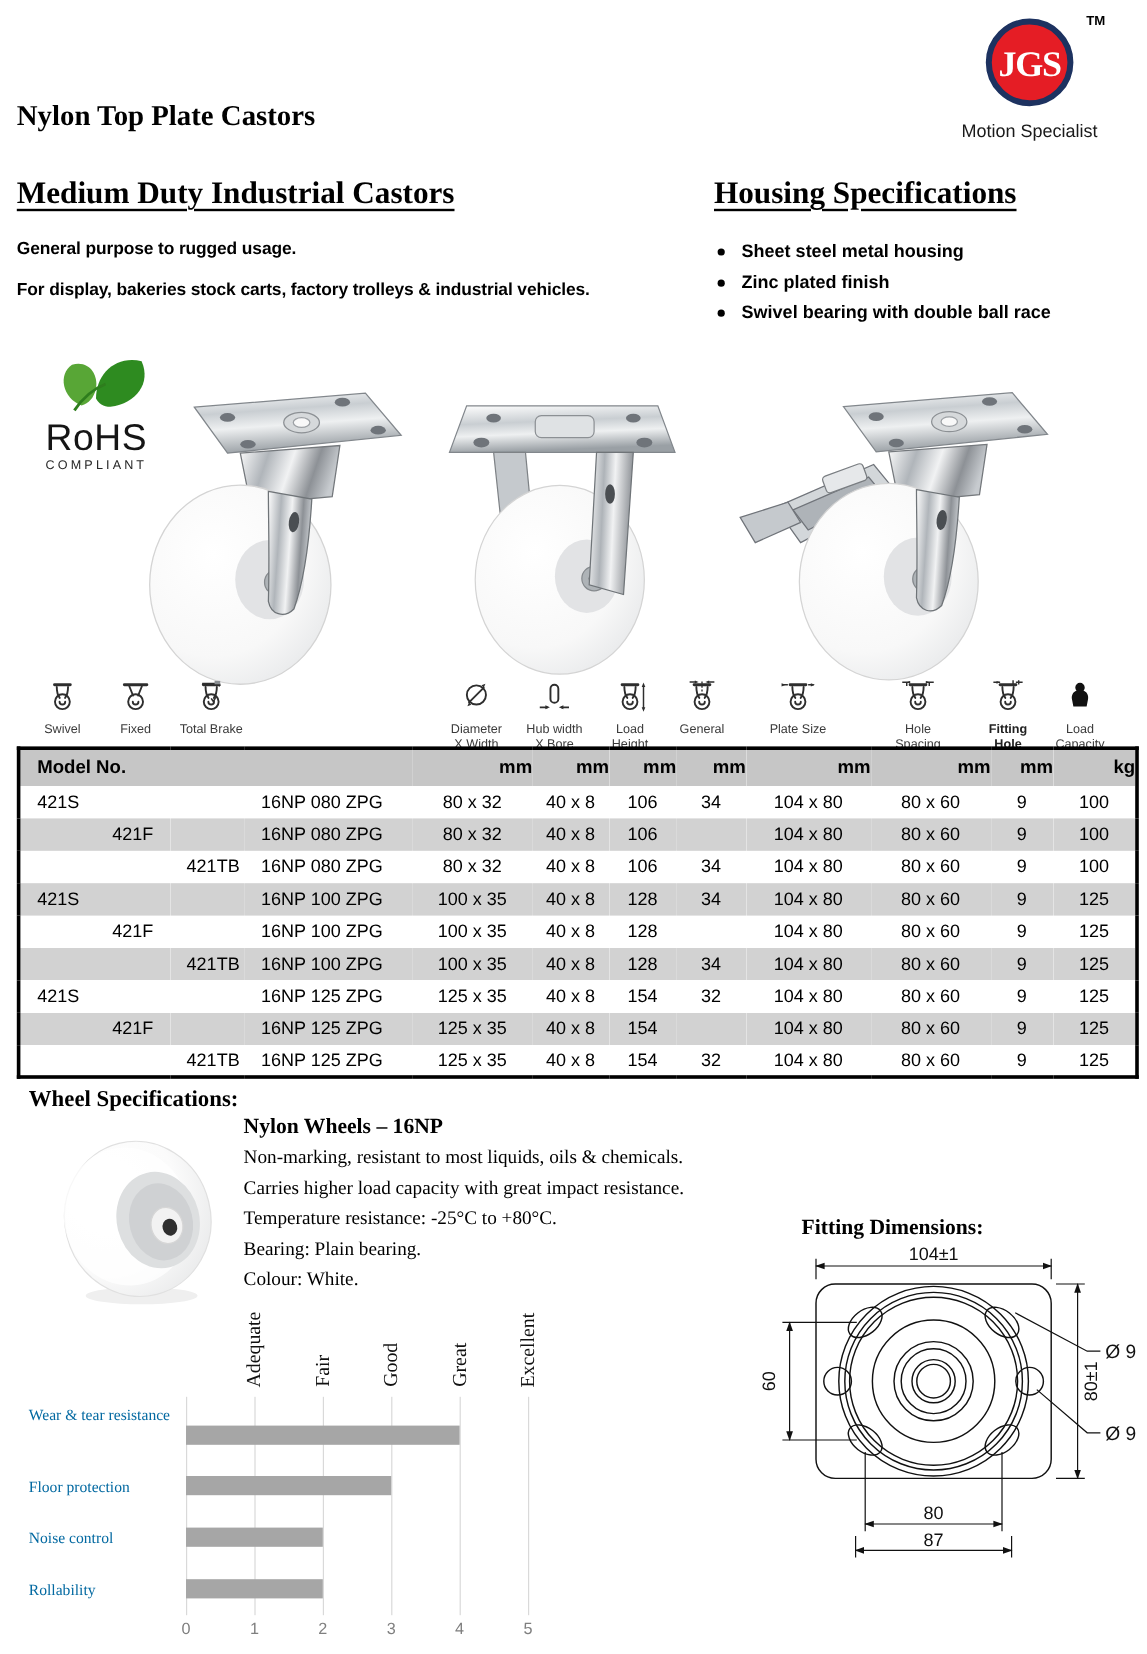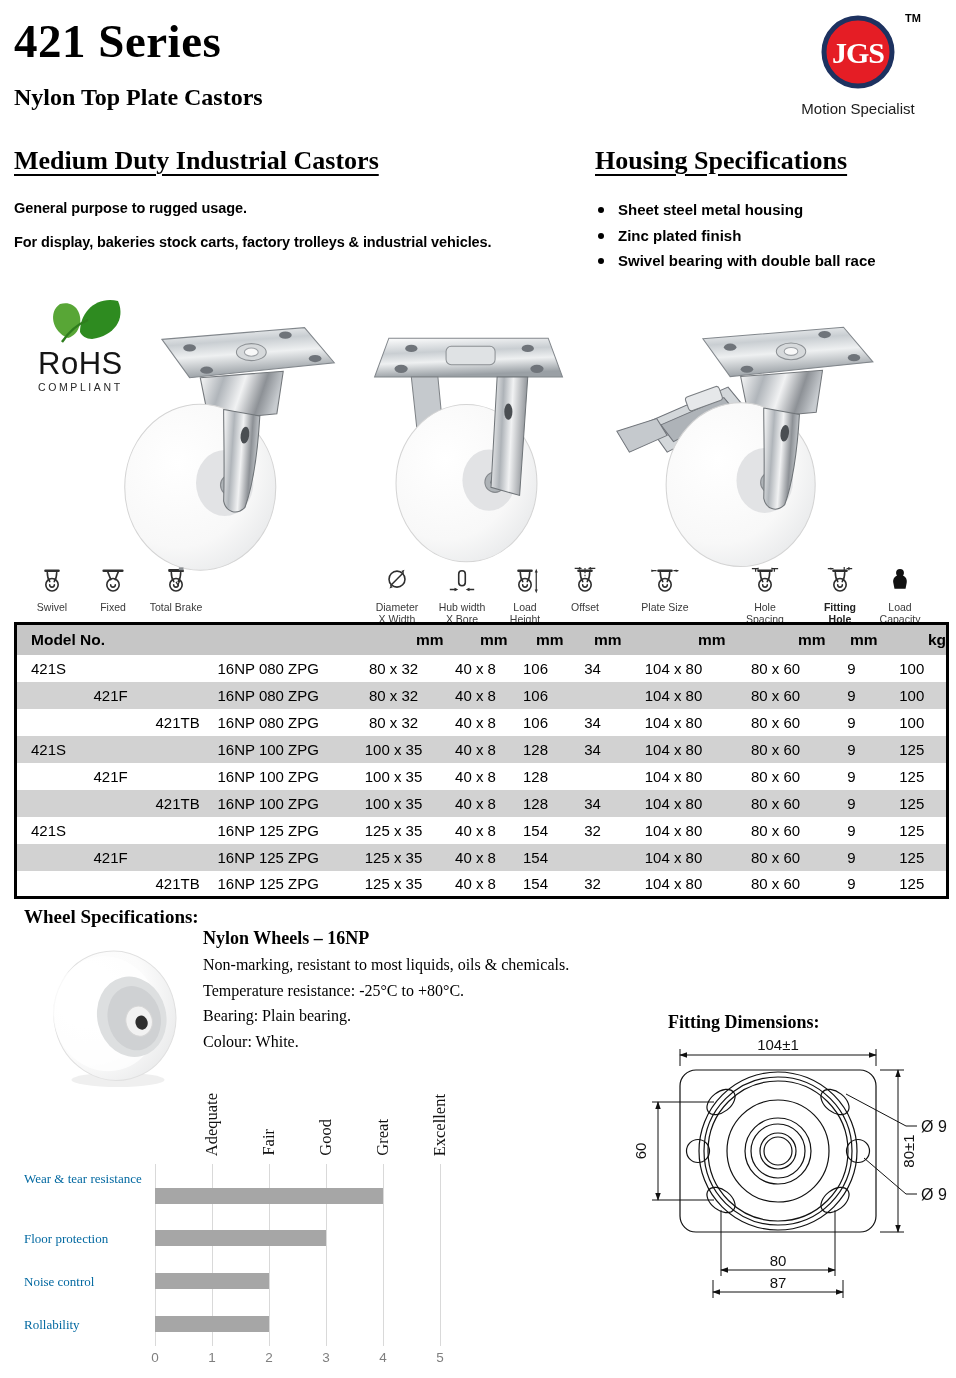--- a/index.html
+++ b/index.html
@@ -99,21 +99,20 @@
       </g>
       <g id="ic-arrL">
           <path d="M0 3 L5 0.6 L5 5.4 Z" fill="#2e2e2e"></path>
         </g>
       <g id="ic-arrR">
           <path d="M5 3 L0 0.6 L0 5.4 Z" fill="#2e2e2e"></path>
         </g>
     </defs>
   </svg>
 
-  <div class="series-title">421 Series</div>
   <div class="subtitle">Nylon Top Plate Castors</div>
 
   <div class="brand">
     <svg width="80" height="80" viewBox="0 0 80 80">
       <circle cx="40" cy="40" r="34" fill="#e51d25" stroke="#1d3260" stroke-width="5"></circle>
       <text x="40" y="51" text-anchor="middle" font-family="Liberation Serif, serif" font-size="30" font-weight="bold" fill="#ffffff" letter-spacing="-1">JGS</text>
     </svg>
     <span class="tm">TM</span>
     <div class="brand-caption">Motion Specialist</div>
   </div>
@@ -313,21 +312,21 @@
 Height</div>
   </div>
   <div class="spec-item" style="left:541px">
     <svg viewBox="0 0 32 32">
       <use href="#ic-castor"></use>
       <path d="M16 2 v9" stroke="#2e2e2e" stroke-width="1.2" stroke-dasharray="2 1.6"></path>
       <path d="M5 2.5 h6 M27 2.5 h-6" stroke="#2e2e2e" stroke-width="1.4"></path>
       <path d="M13 2.5 L9.6 1.1 L9.6 3.9 Z" fill="#2e2e2e"></path>
       <path d="M19 2.5 L22.4 1.1 L22.4 3.9 Z" fill="#2e2e2e"></path>
     </svg>
-    <div class="lbl">Offset</div>
+    <div class="lbl">General</div>
   </div>
   <div class="spec-item" style="left:621px">
     <svg viewBox="0 0 32 32">
       <use href="#ic-castor"></use>
       <path d="M2 5 h5 M30 5 h-5" stroke="#2e2e2e" stroke-width="1.4"></path>
       <path d="M1 5 L4.6 3.6 L4.6 6.4 Z" fill="#2e2e2e" transform="rotate(180 3 5)"></path>
       <path d="M31 5 L27.4 3.6 L27.4 6.4 Z" fill="#2e2e2e"></path>
     </svg>
     <div class="lbl">Plate Size</div>
   </div>
@@ -533,20 +532,21 @@
       <ellipse cx="88" cy="79" rx="34" ry="40" fill="#dddfe0"></ellipse>
       <ellipse cx="90" cy="81" rx="26" ry="32" fill="#cfd1d3"></ellipse>
       <ellipse cx="94" cy="85" rx="13" ry="15" fill="#f2f2f2" stroke="#d6d6d6"></ellipse>
       <ellipse cx="96" cy="87" rx="6" ry="7" fill="#2f2f2f"></ellipse>
     </g>
   </svg>
 
   <div class="ws-text">
     <div class="ws-title">Nylon Wheels – 16NP</div>
     <div class="ws-line">Non-marking, resistant to most liquids, oils &amp; chemicals.</div>
+    <div class="ws-line">Carries higher load capacity with great impact resistance.</div>
     <div class="ws-line">Temperature resistance: -25°C to +80°C.</div>
     <div class="ws-line">Bearing: Plain bearing.</div>
     <div class="ws-line">Colour: White.</div>
   </div>
 
   <div class="fit-title">Fitting Dimensions:</div>
 
   <svg class="fit-draw" width="340" height="300" viewBox="0 0 340 300" font-family="Liberation Sans, sans-serif" font-size="15" fill="#111">
     <defs>
       <marker id="ah" viewBox="0 0 10 10" refX="9" refY="5" markerWidth="8" markerHeight="8" orient="auto-start-reverse">

